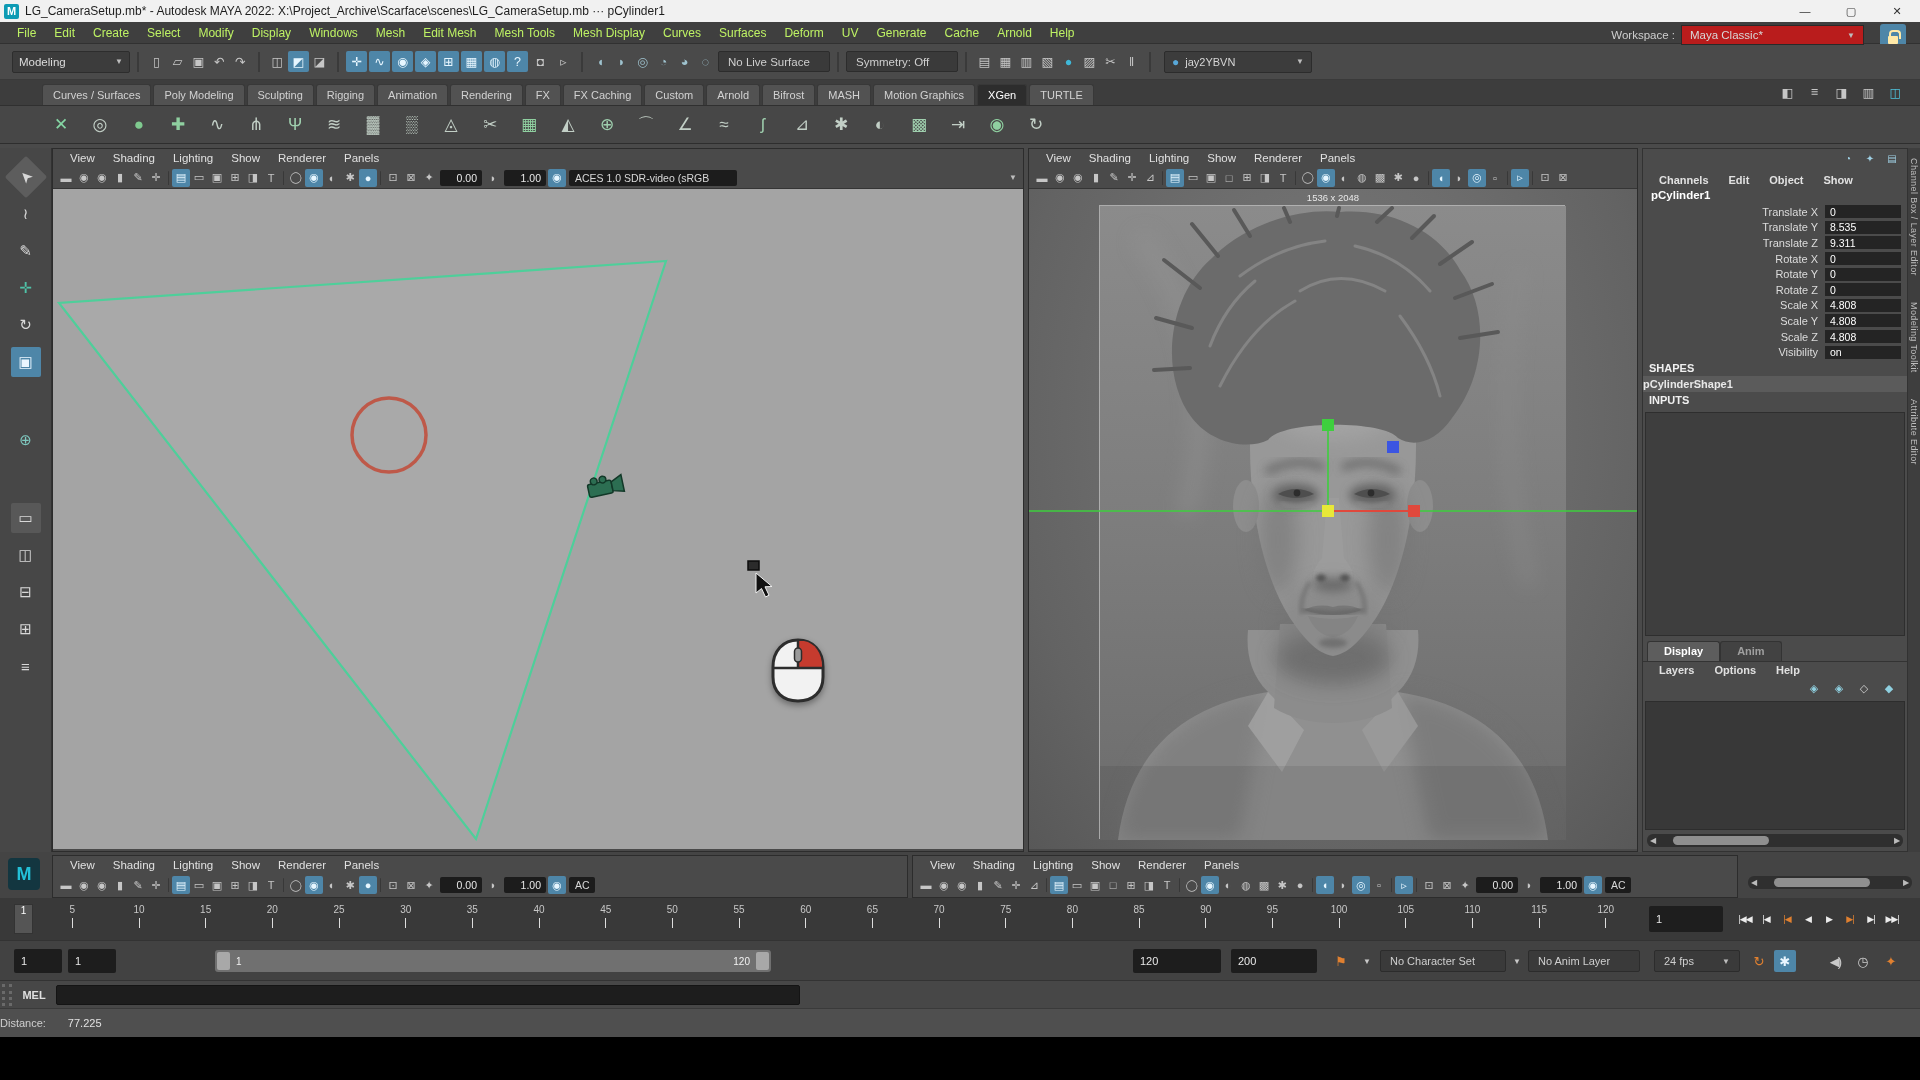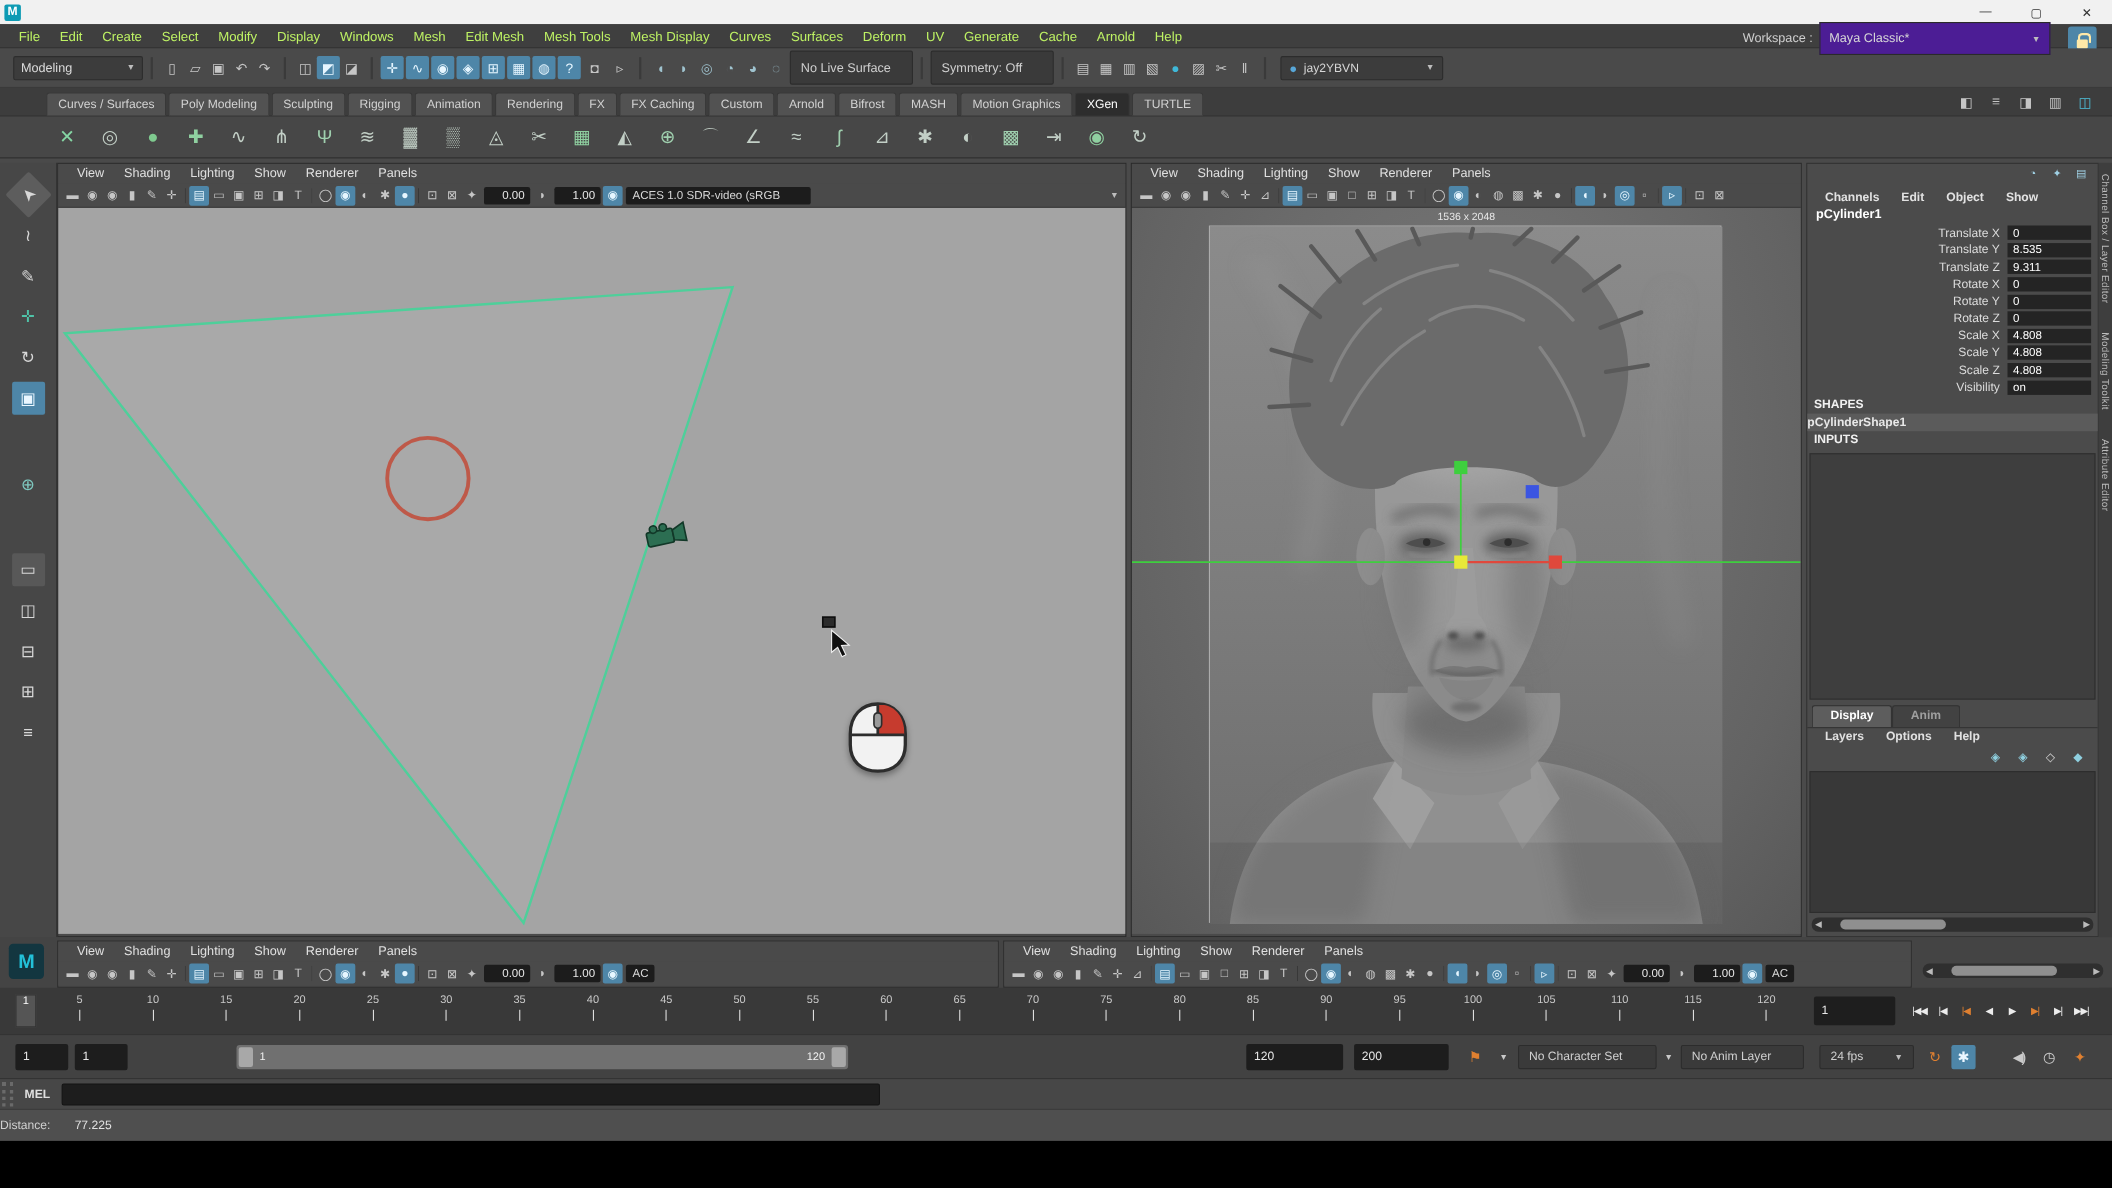--- a/index.html
+++ b/index.html
@@ -18,40 +18,40 @@
   .title-text{font-size:12px;white-space:nowrap;}
   .winbtns{margin-left:auto;display:flex;height:22px;}
   .winbtn{width:46px;height:22px;display:flex;align-items:center;justify-content:center;color:#333;font-size:11px;}
 
   
   .menubar{left:0;top:22px;width:1920px;height:22px;background:#3f3f3f;display:flex;align-items:center;
            padding-left:8px;border-bottom:1px solid #313131;}
   .menu-item{padding:0 9px;color:#bef264;font-size:12px;white-space:nowrap;}
   .workspace{top:24px;right:56px;height:22px;display:flex;align-items:center;gap:6px;z-index:5;}
   .ws-label{color:#cfcfcf;font-size:11.5px;}
-  .ws-box{width:210px;height:20px;background:#4c1d95;border:1px solid #2a2a2a;color:#d8d8d8;
-          font-size:11.5px;display:flex;align-items:center;padding:14px 8px;}
+  .ws-box{width:183px;height:20px;background:#b91c1c;border:1px solid #2a2a2a;color:#d8d8d8;
+          font-size:11.5px;display:flex;align-items:center;padding:4px 8px;}
   .ws-box .dd{margin-left:auto;}
   .lockbtn{position:absolute;top:24px;right:14px;width:26px;height:26px;background:#4e86a8;border-radius:3px;
            display:flex;align-items:center;justify-content:center;}
   .lockglyph{position:relative;width:10px;height:8px;background:#ffe9a8;border-radius:1px;margin-top:5px;}
   .lockglyph:before{content:"";position:absolute;left:1px;top:-6px;width:8px;height:7px;border:2px solid #ffe9a8;
            border-bottom:none;border-radius:4px 4px 0 0;}
 
   
   .statusline{left:0;top:44px;width:1920px;height:36px;background:#4a4a4a;display:flex;align-items:center;
               padding-left:12px;border-bottom:1px solid #3a3a3a;gap:2px;}
   .mode-box{width:118px;height:22px;background:#3c3c3c;border:1px solid #2d2d2d;border-radius:2px;
             display:flex;align-items:center;padding:0 6px;color:#dcdcdc;font-size:11.5px;}
   .mode-box .dd{margin-left:auto;}
   .sep{width:0;height:20px;border-left:2px solid #3a3a3a;margin:0 5px;}
   .ic{width:21px;height:21px;display:flex;align-items:center;justify-content:center;font-size:12.5px;
       color:#c6c6c6;border-radius:2px;flex:none;}
   .ic.hl{background:#4e86a8;color:#e6f6ff;}
-  .box{height:31px;background:#3a3a3a;border:1px solid #2c2c2c;border-radius:2px;color:#cfcfcf;
+  .box{height:21px;background:#3a3a3a;border:1px solid #2c2c2c;border-radius:2px;color:#cfcfcf;
        font-size:11.5px;display:flex;align-items:center;padding:0 9px;white-space:nowrap;}
   .dd{font-size:8px;color:#bdbdbd;}
   .userchip{width:148px;height:22px;background:#3c3c3c;border:1px solid #2c2c2c;border-radius:2px;
             display:flex;align-items:center;gap:6px;padding:0 7px;margin-left:6px;}
   .user-ic{color:#58a7d8;font-size:12px;}
 
   
   .shelftabs{left:0;top:80px;width:1920px;height:26px;background:#3d3d3d;display:flex;align-items:flex-end;
              padding-left:42px;border-bottom:1px solid #303030;}
   .shelf-tab{height:21px;padding:0 10px;background:#525252;border:1px solid #383838;border-bottom:none;
@@ -169,20 +169,21 @@
                display:flex;align-items:center;justify-content:center;color:#23c0d8;font-weight:bold;font-size:18px;}
 </style>
 </head>
 <body>
 
 <div class="stage">
 <div class="win">
 
   <div class="titlebar abs">
     <span class="maya-badge">M</span>
+    <span class="title-text">LG_CameraSetup.mb* - Autodesk MAYA 2022: X:\Project_Archive\Scarface\scenes\LG_CameraSetup.mb ··· pCylinder1</span>
     <span class="winbtns">
       <span class="winbtn">—</span>
       <span class="winbtn">▢</span>
       <span class="winbtn close">✕</span>
     </span>
   </div>
 
   <div class="menubar abs">
     <span class="menu-item">File</span>
         <span class="menu-item">Edit</span>

